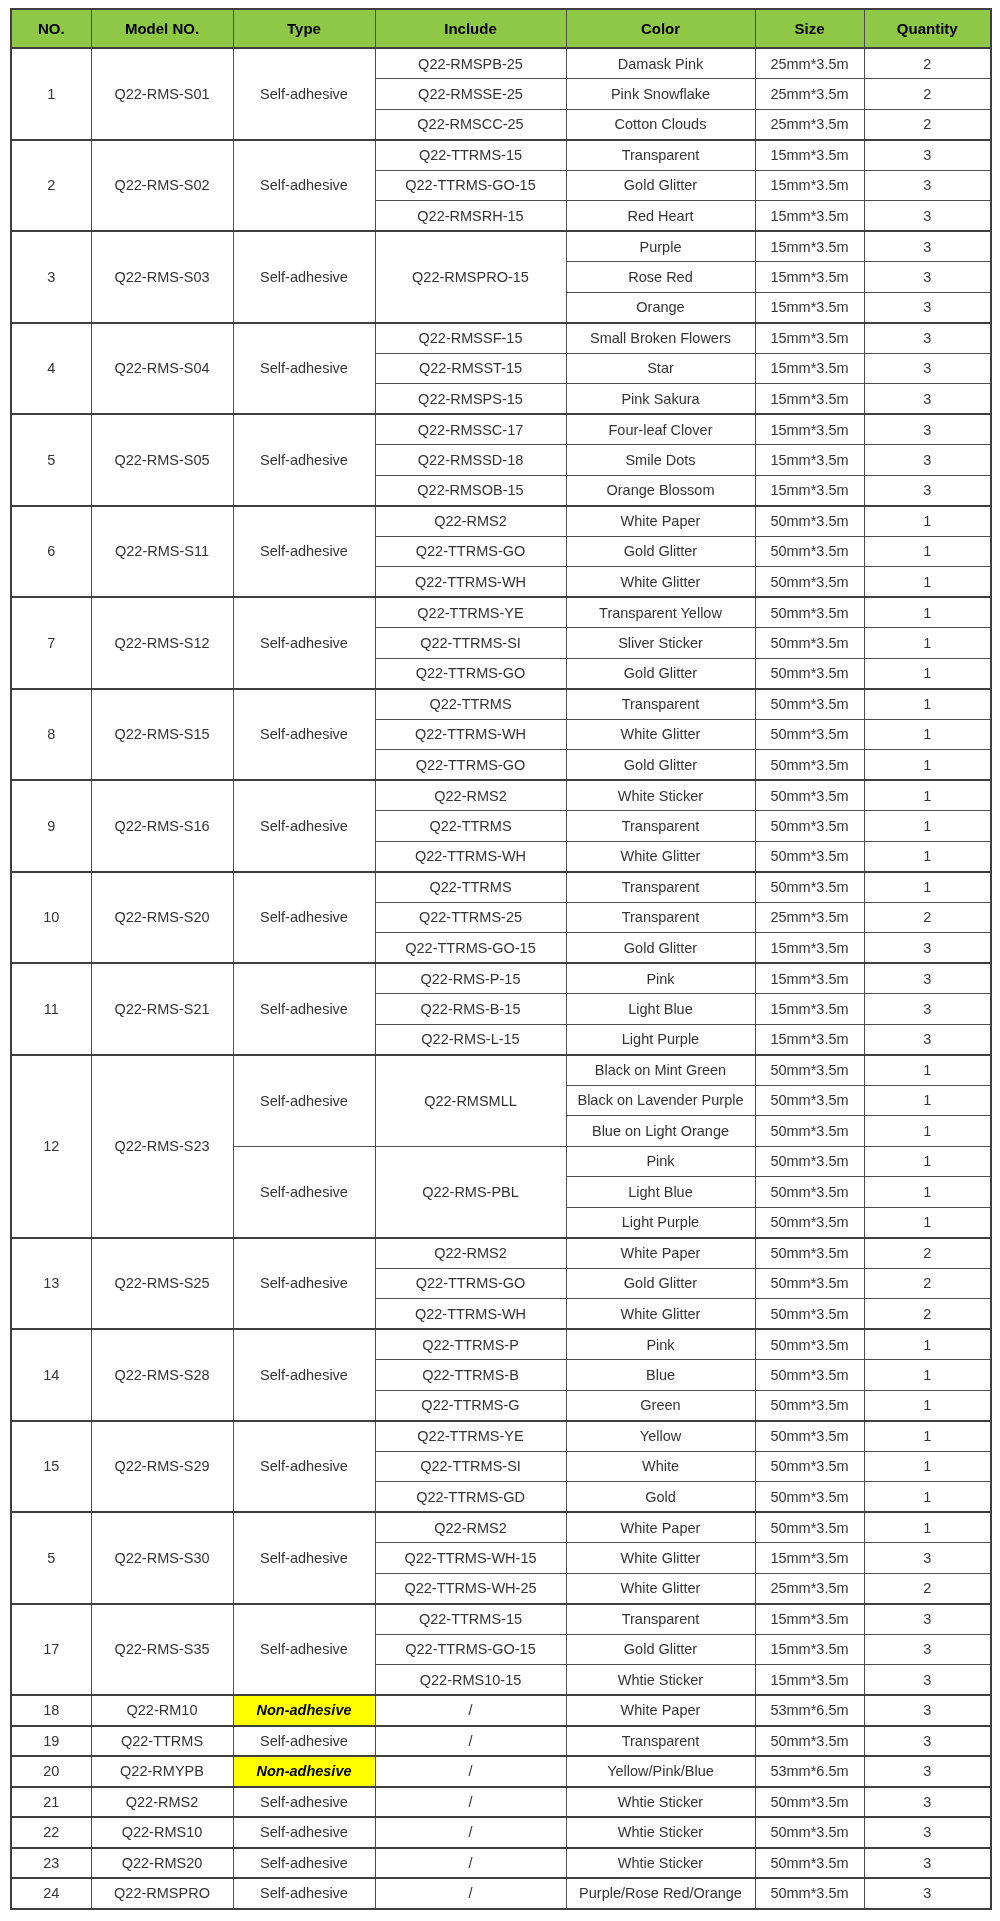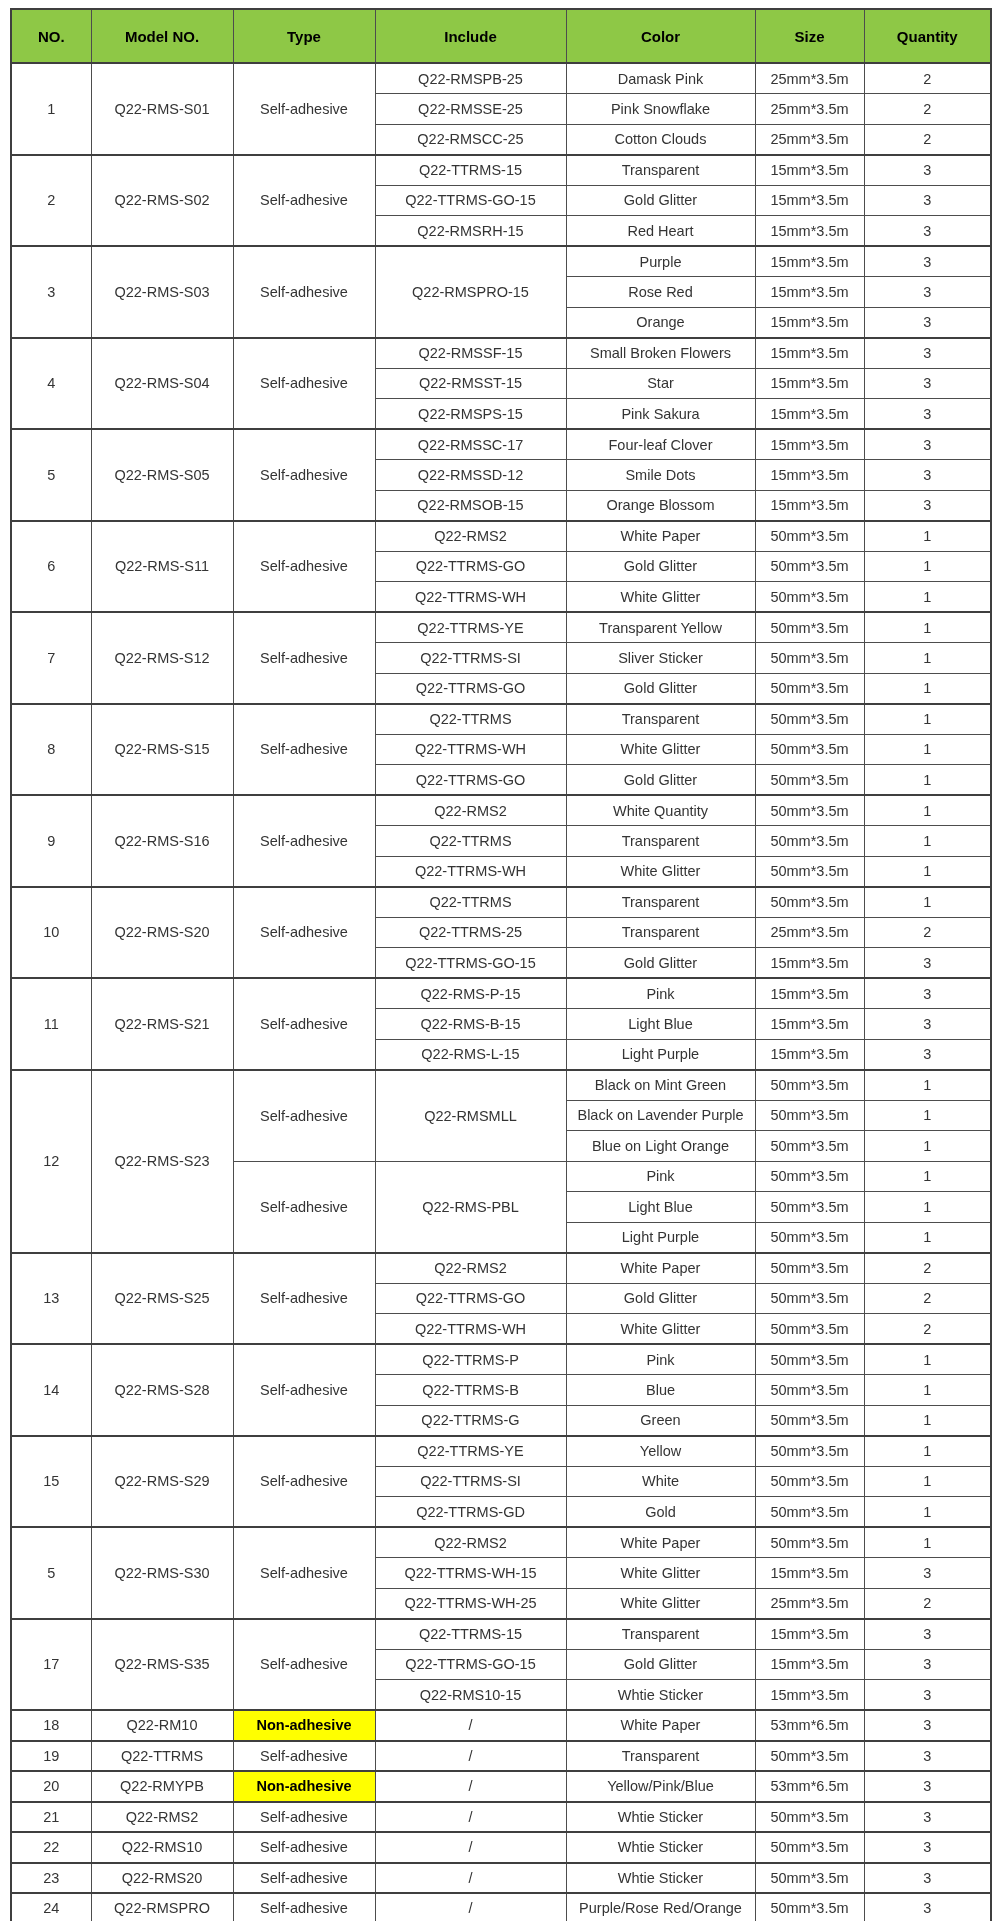--- a/index.html
+++ b/index.html
@@ -25,39 +25,40 @@
     border: 2px solid var(--border-strong);
   }
   th, td {
     border: 1px solid var(--border);
     text-align: center;
     vertical-align: middle;
     padding: 0 2px;
     overflow: hidden;
     white-space: nowrap;
   }
-  thead tr { height: 54px; }
+  thead tr { height: 39px; }
   thead th {
     background: var(--header-bg);
     color: var(--header-text);
     font-size: 15px;
     font-weight: bold;
     border-bottom: 2px solid var(--border-strong);
   }
   tbody tr { height: 30.5px; }
   tbody td {
     color: var(--text);
     font-size: 14.5px;
     font-weight: normal;
   }
   tbody tr.group-start td { border-top: 2px solid var(--border-strong); }
   td.highlight {
     background: var(--highlight);
     font-weight: bold;
     color: #000000;
+    font-style: italic;
   }
 </style>
 </head>
 <body>
 
 <div class="table-wrap">
   <table class="product-table">
     <colgroup>
       <col style="width:80px">
         <col style="width:142px">
@@ -164,21 +165,21 @@
         <tr class="group-start">
           <td rowspan="3">5</td>
           <td rowspan="3">Q22-RMS-S05</td>
           <td rowspan="3">Self-adhesive</td>
           <td>Q22-RMSSC-17</td>
           <td>Four-leaf Clover</td>
           <td>15mm*3.5m</td>
           <td>3</td>
         </tr>
         <tr>
-          <td>Q22-RMSSD-12</td>
+          <td>Q22-RMSSD-18</td>
           <td>Smile Dots</td>
           <td>15mm*3.5m</td>
           <td>3</td>
         </tr>
         <tr>
           <td>Q22-RMSOB-15</td>
           <td>Orange Blossom</td>
           <td>15mm*3.5m</td>
           <td>3</td>
         </tr>
@@ -243,21 +244,21 @@
           <td>Q22-TTRMS-GO</td>
           <td>Gold Glitter</td>
           <td>50mm*3.5m</td>
           <td>1</td>
         </tr>
         <tr class="group-start">
           <td rowspan="3">9</td>
           <td rowspan="3">Q22-RMS-S16</td>
           <td rowspan="3">Self-adhesive</td>
           <td>Q22-RMS2</td>
-          <td>White Quantity</td>
+          <td>White Sticker</td>
           <td>50mm*3.5m</td>
           <td>1</td>
         </tr>
         <tr>
           <td>Q22-TTRMS</td>
           <td>Transparent</td>
           <td>50mm*3.5m</td>
           <td>1</td>
         </tr>
         <tr>

